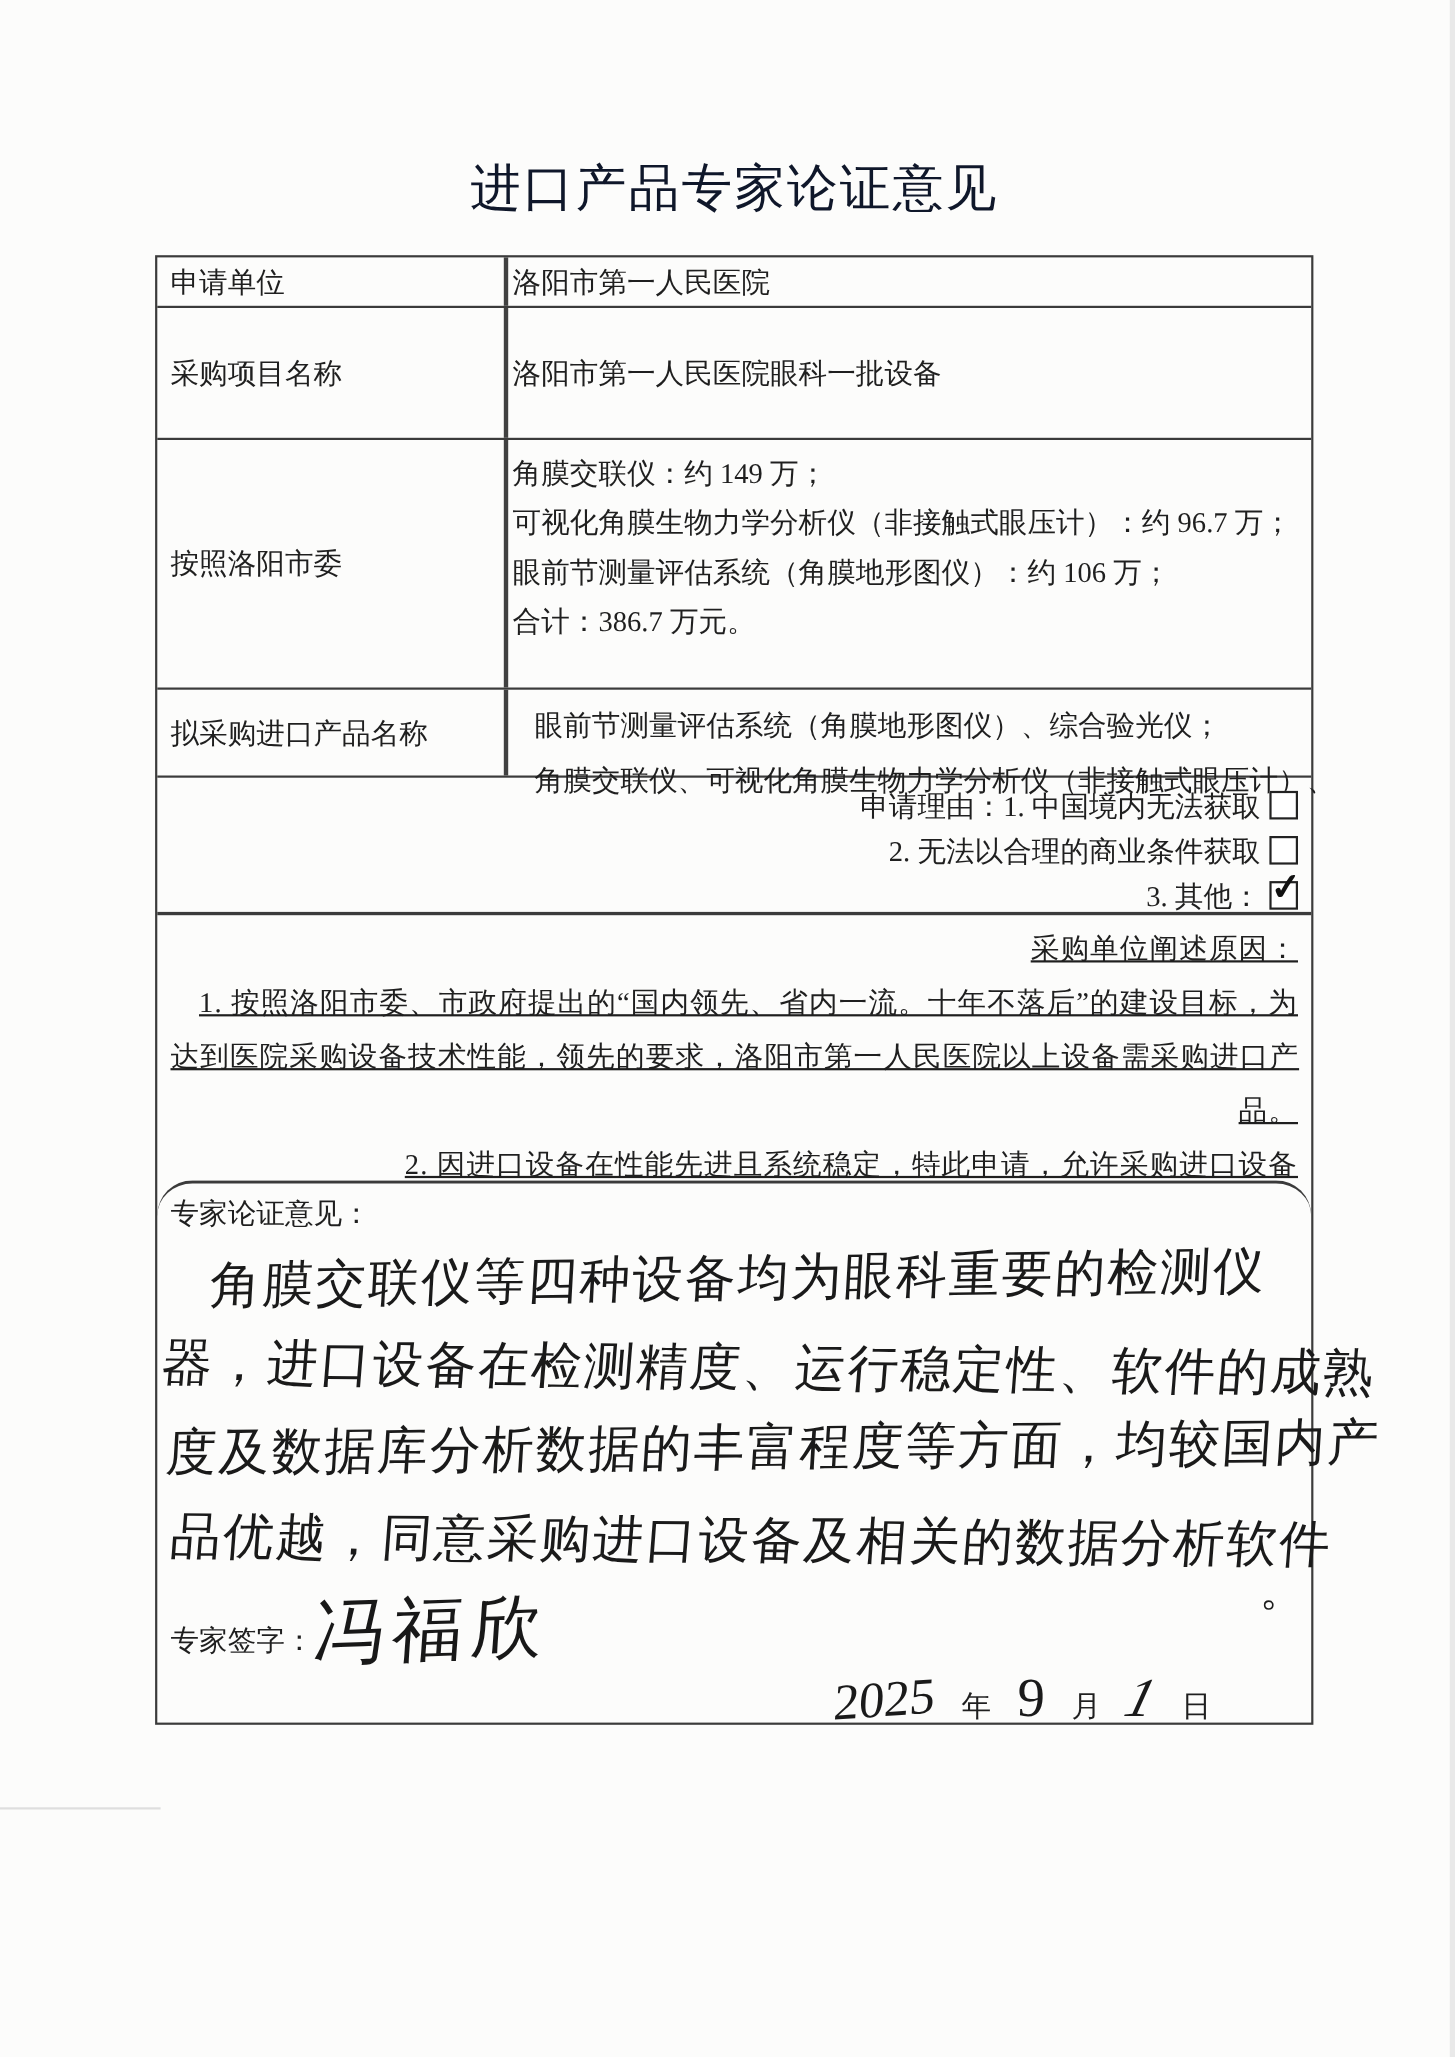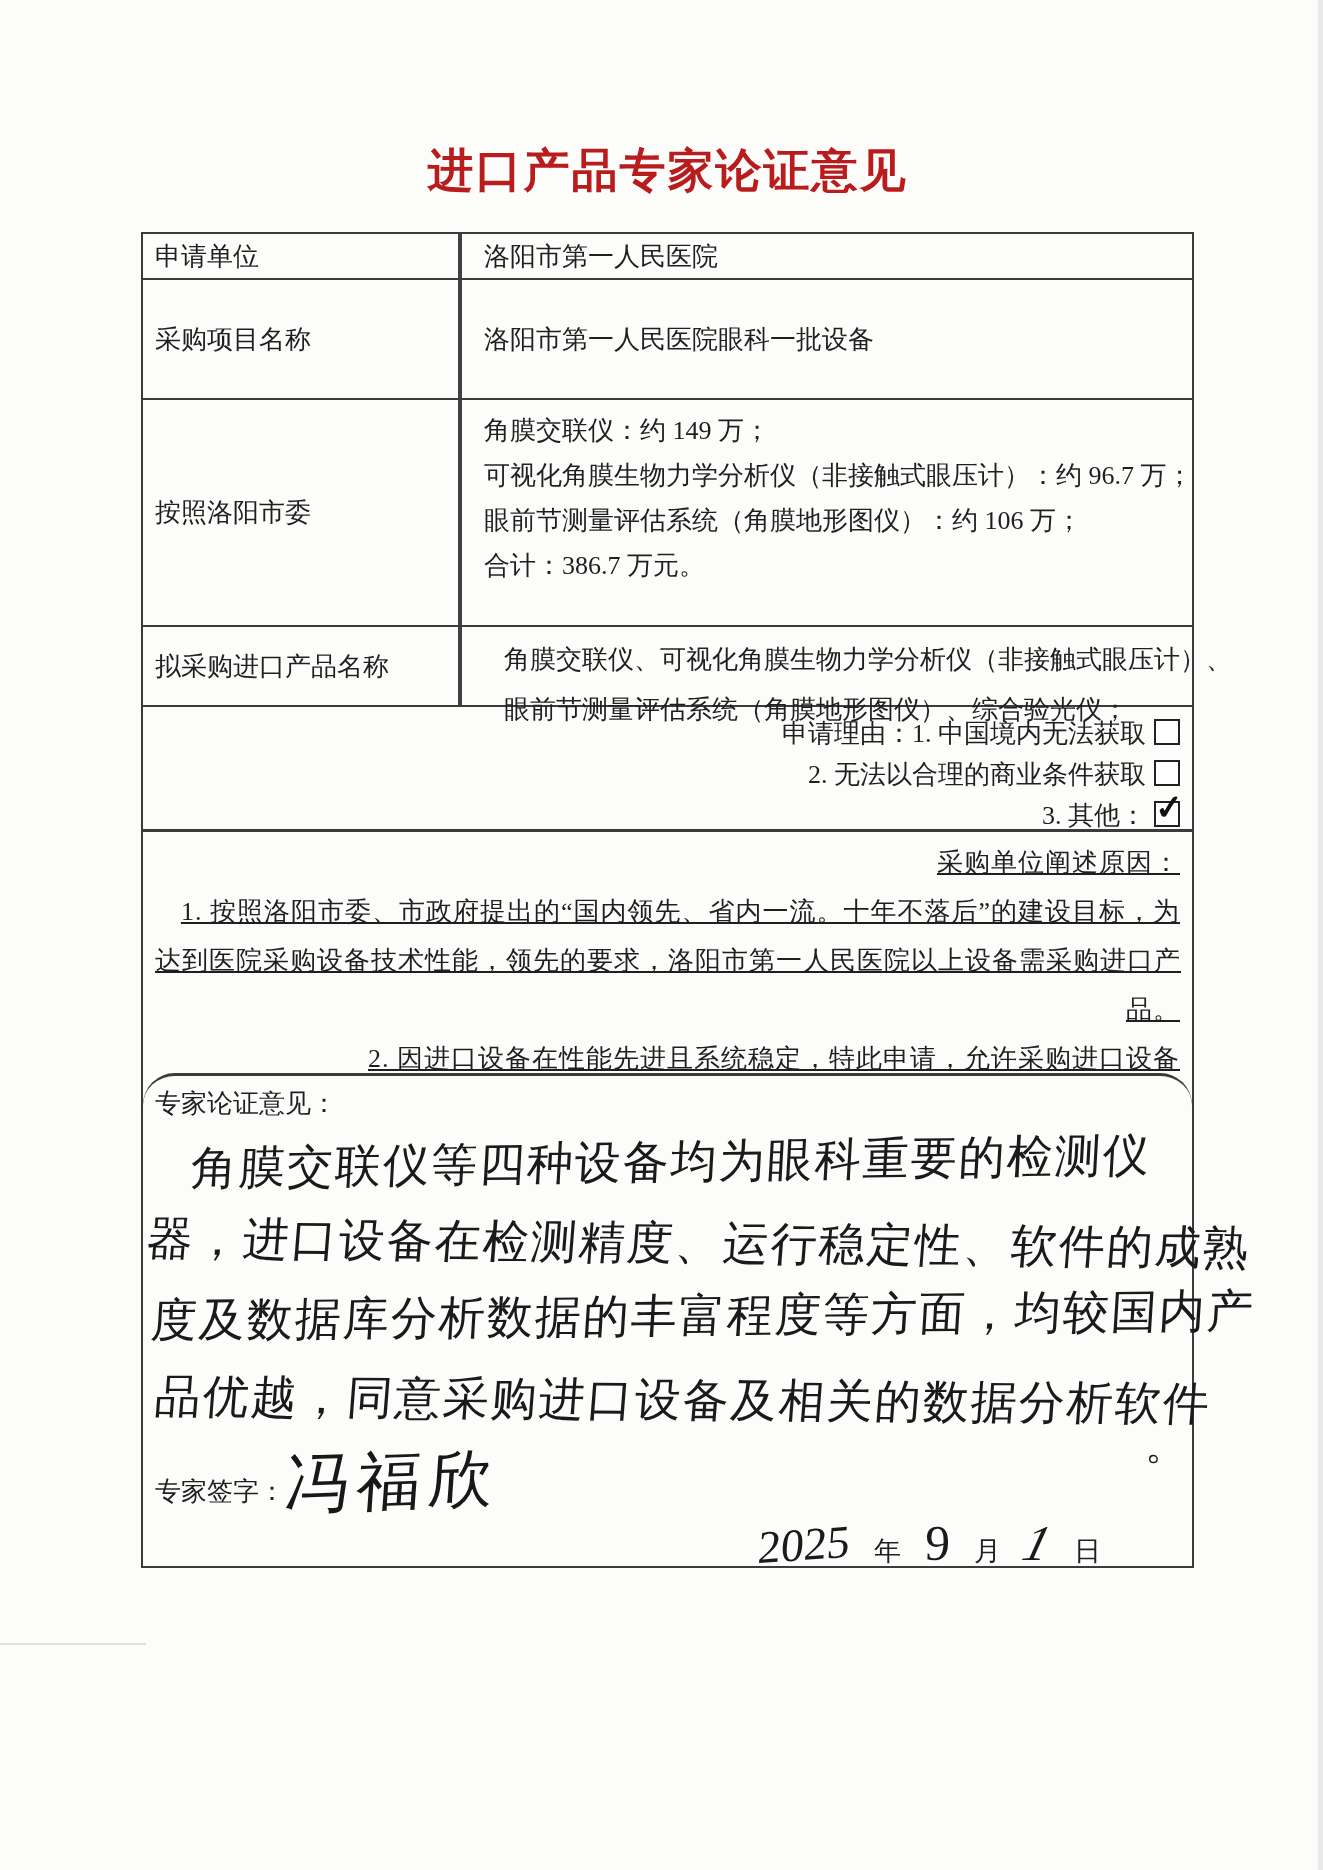--- a/index.html
+++ b/index.html
@@ -15,23 +15,23 @@
     position:absolute;right:0;top:0;width:5px;height:1870px;
     background:#e9e9e9;
   }
   .faint-bottom-line{
     position:absolute;left:0;top:1643px;width:146px;height:2px;
     background:#dedede;
   }
   .doc-title{
     position:absolute;left:141px;top:140px;width:1053px;
     text-align:center;
-    font-size:46px;font-weight:bold;
+    font-size:46px;font-weight:normal;
     letter-spacing:2px;
-    color:#b91c1c;
+    color:#0f172a;
   }
   .doc-table{
     position:absolute;left:141px;top:232px;width:1053px;
     border:2px solid #3b3b3b;
     box-sizing:border-box;
     background:transparent;
   }
   .trow{
     display:flex;
     box-sizing:border-box;
@@ -43,21 +43,21 @@
     width:319px;flex:0 0 319px;
     box-sizing:border-box;
     border-right:4px solid #404040;
     display:flex;align-items:center;
     padding-left:12px;
     font-size:26px;
   }
   .cell-value{
     flex:1;box-sizing:border-box;
     display:flex;align-items:center;
-    padding-left:22px;
+    padding-left:4px;
     font-size:26px;
     border-radius:18px;
   }
   .cell-value.multiline{
     display:block;
     padding-top:8px;
   }
   .r1{height:44px;}
   .r2{height:120px;}
   .r3{height:227px;}
@@ -153,22 +153,22 @@
         <div class="amount-line">角膜交联仪：约 149 万；</div>
         <div class="amount-line">可视化角膜生物力学分析仪（非接触式眼压计）：约 96.7 万；</div>
         <div class="amount-line">眼前节测量评估系统（角膜地形图仪）：约 106 万；</div>
         <div class="amount-line">合计：386.7 万元。</div>
       </div>
     </div>
 
     <div class="trow r4">
       <div class="cell-label">拟采购进口产品名称</div>
       <div class="cell-value multiline">
+        <div class="import-line">眼前节测量评估系统（角膜地形图仪）、综合验光仪；</div>
         <div class="import-line">角膜交联仪、可视化角膜生物力学分析仪（非接触式眼压计）、</div>
-        <div class="import-line">眼前节测量评估系统（角膜地形图仪）、综合验光仪；</div>
       </div>
     </div>
 
     <div class="trow r5">
       <div class="fullcell">
         <div class="reason-line">
           <span>申请理由：</span><span>1. 中国境内无法获取</span><span class="checkbox"></span>
         </div>
         <div class="reason-line reason-indent">
           <span>2. 无法以合理的商业条件获取</span><span class="checkbox"></span>

